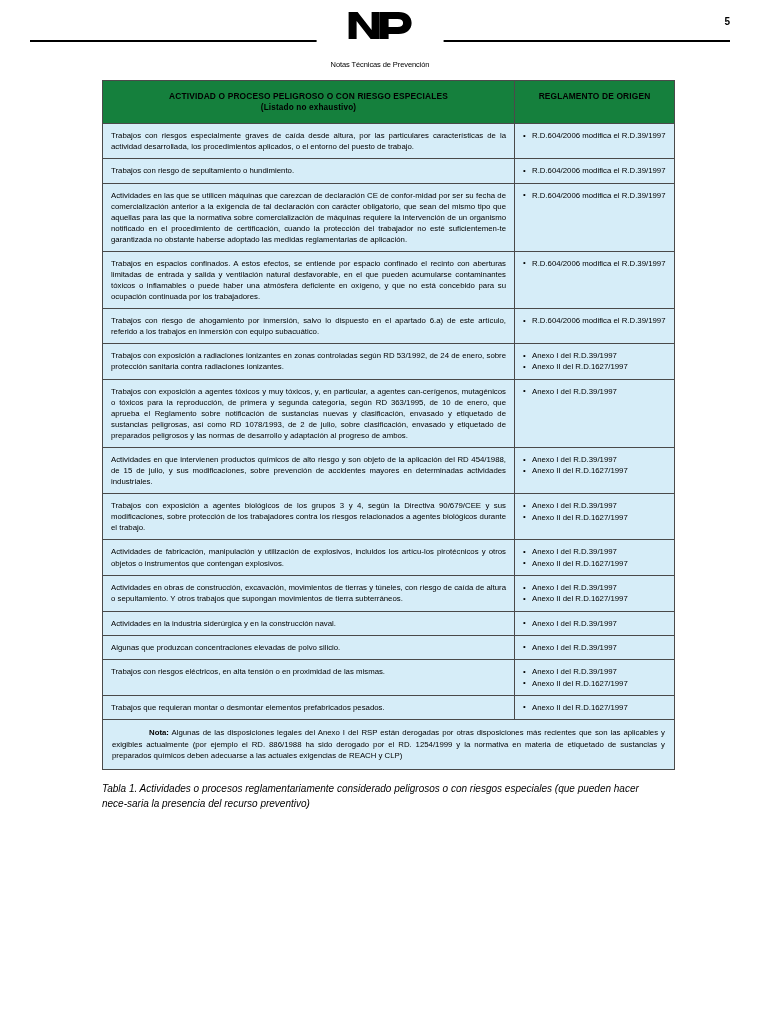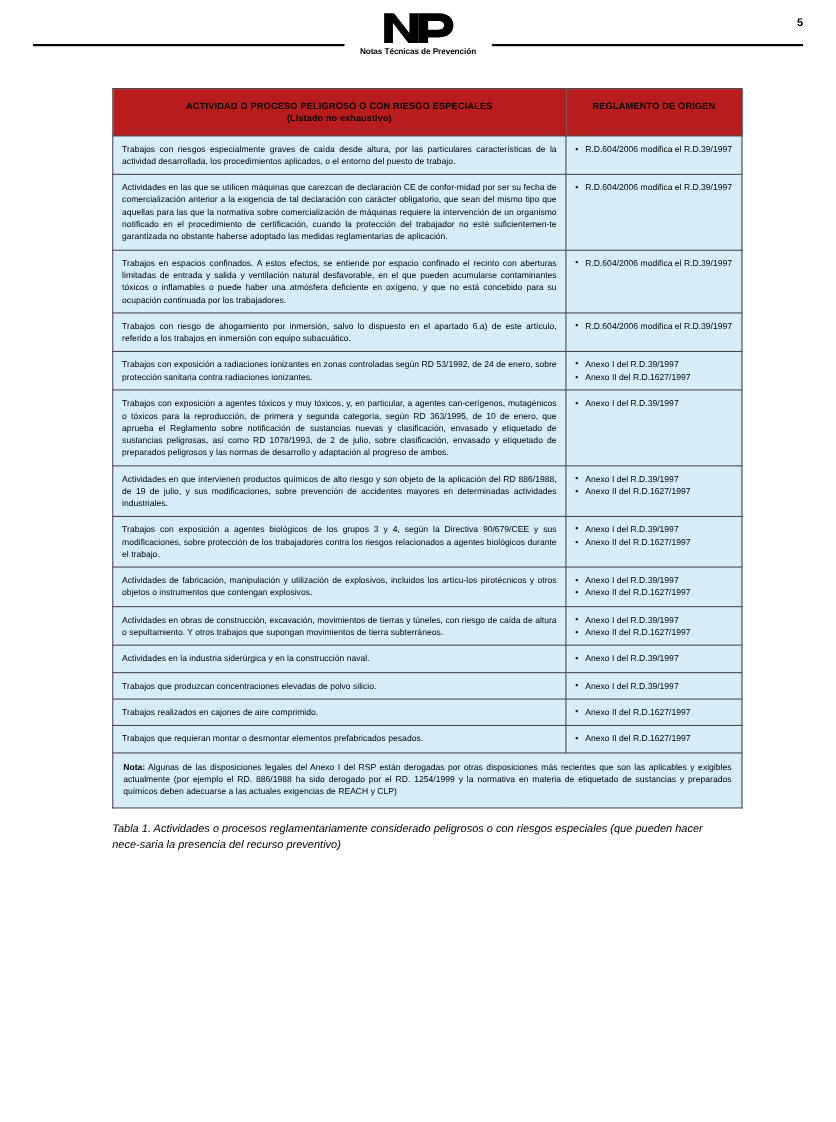--- a/index.html
+++ b/index.html
@@ -40,23 +40,23 @@
     text-align: center;
     z-index: 3;
   }
   .logo-mark {
     display: block;
     line-height: 0;
   }
   .logo-sub {
     display: block;
     font-size: 7.5px;
-    font-weight: bold;
+    font-weight: normal;
     letter-spacing: -0.1px;
-    margin-top: 2px;
+    margin-top: 20px;
     color: #000;
     white-space: nowrap;
     text-align: right;
   }
   .page-number {
     position: absolute;
     right: 30px;
     top: 16px;
     font-size: 10px;
     font-weight: bold;
@@ -71,21 +71,21 @@
   table.ntp {
     width: 100%;
     border-collapse: collapse;
     table-layout: fixed;
   }
   table.ntp th, table.ntp td {
     border: 1px solid #4a4a4a;
     vertical-align: top;
   }
   thead th {
-    background: #b91c1c;
+    background: #15803d;
     text-align: center;
     font-size: 8.4px;
     font-weight: bold;
     letter-spacing: 0.15px;
     padding: 9px 6px 9px 6px;
     line-height: 1.45;
     color: #000;
   }
   thead th .sub {
     display: block;
@@ -127,21 +127,21 @@
     position: absolute;
     left: 0;
     top: -0.5px;
   }
   td.note {
     padding: 7px 9px 8px 9px;
     text-align: justify;
     font-size: 7.8px;
     line-height: 1.46;
   }
-  td.note b { font-weight: bold; }
+  td.note b { font-weight: bold; margin-left: 37px; }
 
   .caption {
     width: 556px;
     margin: 11px auto 0 auto;
     font-size: 10px;
     font-style: italic;
     line-height: 1.5;
     color: #000;
     text-align: left;
   }
@@ -177,20 +177,28 @@
     <tbody id="tbody">
         <tr>
           <td class="activity">Trabajos con riesgos especialmente graves de caída desde altura, por las particulares características de la actividad desarrollada, los procedimientos aplicados, o el entorno del puesto de trabajo.</td>
           <td class="reg">
             <ul>
               <li>R.D.604/2006 modifica el R.D.39/1997</li>
             </ul>
           </td>
         </tr>
         <tr>
+          <td class="activity">Trabajos con riesgo de sepultamiento o hundimiento.</td>
+          <td class="reg">
+            <ul>
+              <li>R.D.604/2006 modifica el R.D.39/1997</li>
+            </ul>
+          </td>
+        </tr>
+        <tr>
           <td class="activity">Actividades en las que se utilicen máquinas que carezcan de declaración CE de confor-midad por ser su fecha de comercialización anterior a la exigencia de tal declaración con carácter obligatorio, que sean del mismo tipo que aquellas para las que la normativa sobre comercialización de máquinas requiere la intervención de un organismo notificado en el procedimiento de certificación, cuando la protección del trabajador no esté suficientemen-te garantizada no obstante haberse adoptado las medidas reglamentarias de aplicación.</td>
           <td class="reg">
             <ul>
               <li>R.D.604/2006 modifica el R.D.39/1997</li>
             </ul>
           </td>
         </tr>
         <tr>
           <td class="activity">Trabajos en espacios confinados. A estos efectos, se entiende por espacio confinado el recinto con aberturas limitadas de entrada y salida y ventilación natural desfavorable, en el que pueden acumularse contaminantes tóxicos o inflamables o puede haber una atmósfera deficiente en oxígeno, y que no está concebido para su ocupación continuada por los trabajadores.</td>
           <td class="reg">
@@ -218,21 +226,21 @@
         </tr>
         <tr>
           <td class="activity">Trabajos con exposición a agentes tóxicos y muy tóxicos, y, en particular, a agentes can-cerígenos, mutagénicos o tóxicos para la reproducción, de primera y segunda categoría, según RD 363/1995, de 10 de enero, que aprueba el Reglamento sobre notificación de sustancias nuevas y clasificación, envasado y etiquetado de sustancias peligrosas, así como RD 1078/1993, de 2 de julio, sobre clasificación, envasado y etiquetado de preparados peligrosos y las normas de desarrollo y adaptación al progreso de ambos.</td>
           <td class="reg">
             <ul>
               <li>Anexo I del R.D.39/1997</li>
             </ul>
           </td>
         </tr>
         <tr>
-          <td class="activity">Actividades en que intervienen productos químicos de alto riesgo y son objeto de la aplicación del RD 886/1988, de 19 de julio, y sus modificaciones, sobre prevención de accidentes mayores en determinadas actividades industriales.</td>
+          <td class="activity">Actividades en que intervienen productos químicos de alto riesgo y son objeto de la aplicación del RD 454/1988, de 15 de julio, y sus modificaciones, sobre prevención de accidentes mayores en determinadas actividades industriales.</td>
           <td class="reg">
             <ul>
               <li>Anexo I del R.D.39/1997</li>
               <li>Anexo II del R.D.1627/1997</li>
             </ul>
           </td>
         </tr>
         <tr>
           <td class="activity">Trabajos con exposición a agentes biológicos de los grupos 3 y 4, según la Directiva 90/679/CEE y sus modificaciones, sobre protección de los trabajadores contra los riesgos relacionados a agentes biológicos durante el trabajo.</td>
           <td class="reg">
@@ -262,31 +270,32 @@
         </tr>
         <tr>
           <td class="activity">Actividades en la industria siderúrgica y en la construcción naval.</td>
           <td class="reg">
             <ul>
               <li>Anexo I del R.D.39/1997</li>
             </ul>
           </td>
         </tr>
         <tr>
-          <td class="activity">Trabajos que produzcan concentraciones elevadas de polvo silicio.</td>
-          <td class="reg">
-            <ul>
-              <li>Anexo I del R.D.39/1997</li>
-            </ul>
-          </td>
-        </tr>
-        <tr>
-          <td class="activity">Trabajos realizados en cajones de aire comprimido.</td>
-          <td class="reg">
-            <ul>
+          <td class="activity">Algunas que produzcan concentraciones elevadas de polvo silicio.</td>
+          <td class="reg">
+            <ul>
+              <li>Anexo I del R.D.39/1997</li>
+            </ul>
+          </td>
+        </tr>
+        <tr>
+          <td class="activity">Trabajos con riesgos eléctricos, en alta tensión o en proximidad de las mismas.</td>
+          <td class="reg">
+            <ul>
+              <li>Anexo I del R.D.39/1997</li>
               <li>Anexo II del R.D.1627/1997</li>
             </ul>
           </td>
         </tr>
         <tr>
           <td class="activity">Trabajos que requieran montar o desmontar elementos prefabricados pesados.</td>
           <td class="reg">
             <ul>
               <li>Anexo II del R.D.1627/1997</li>
             </ul>

